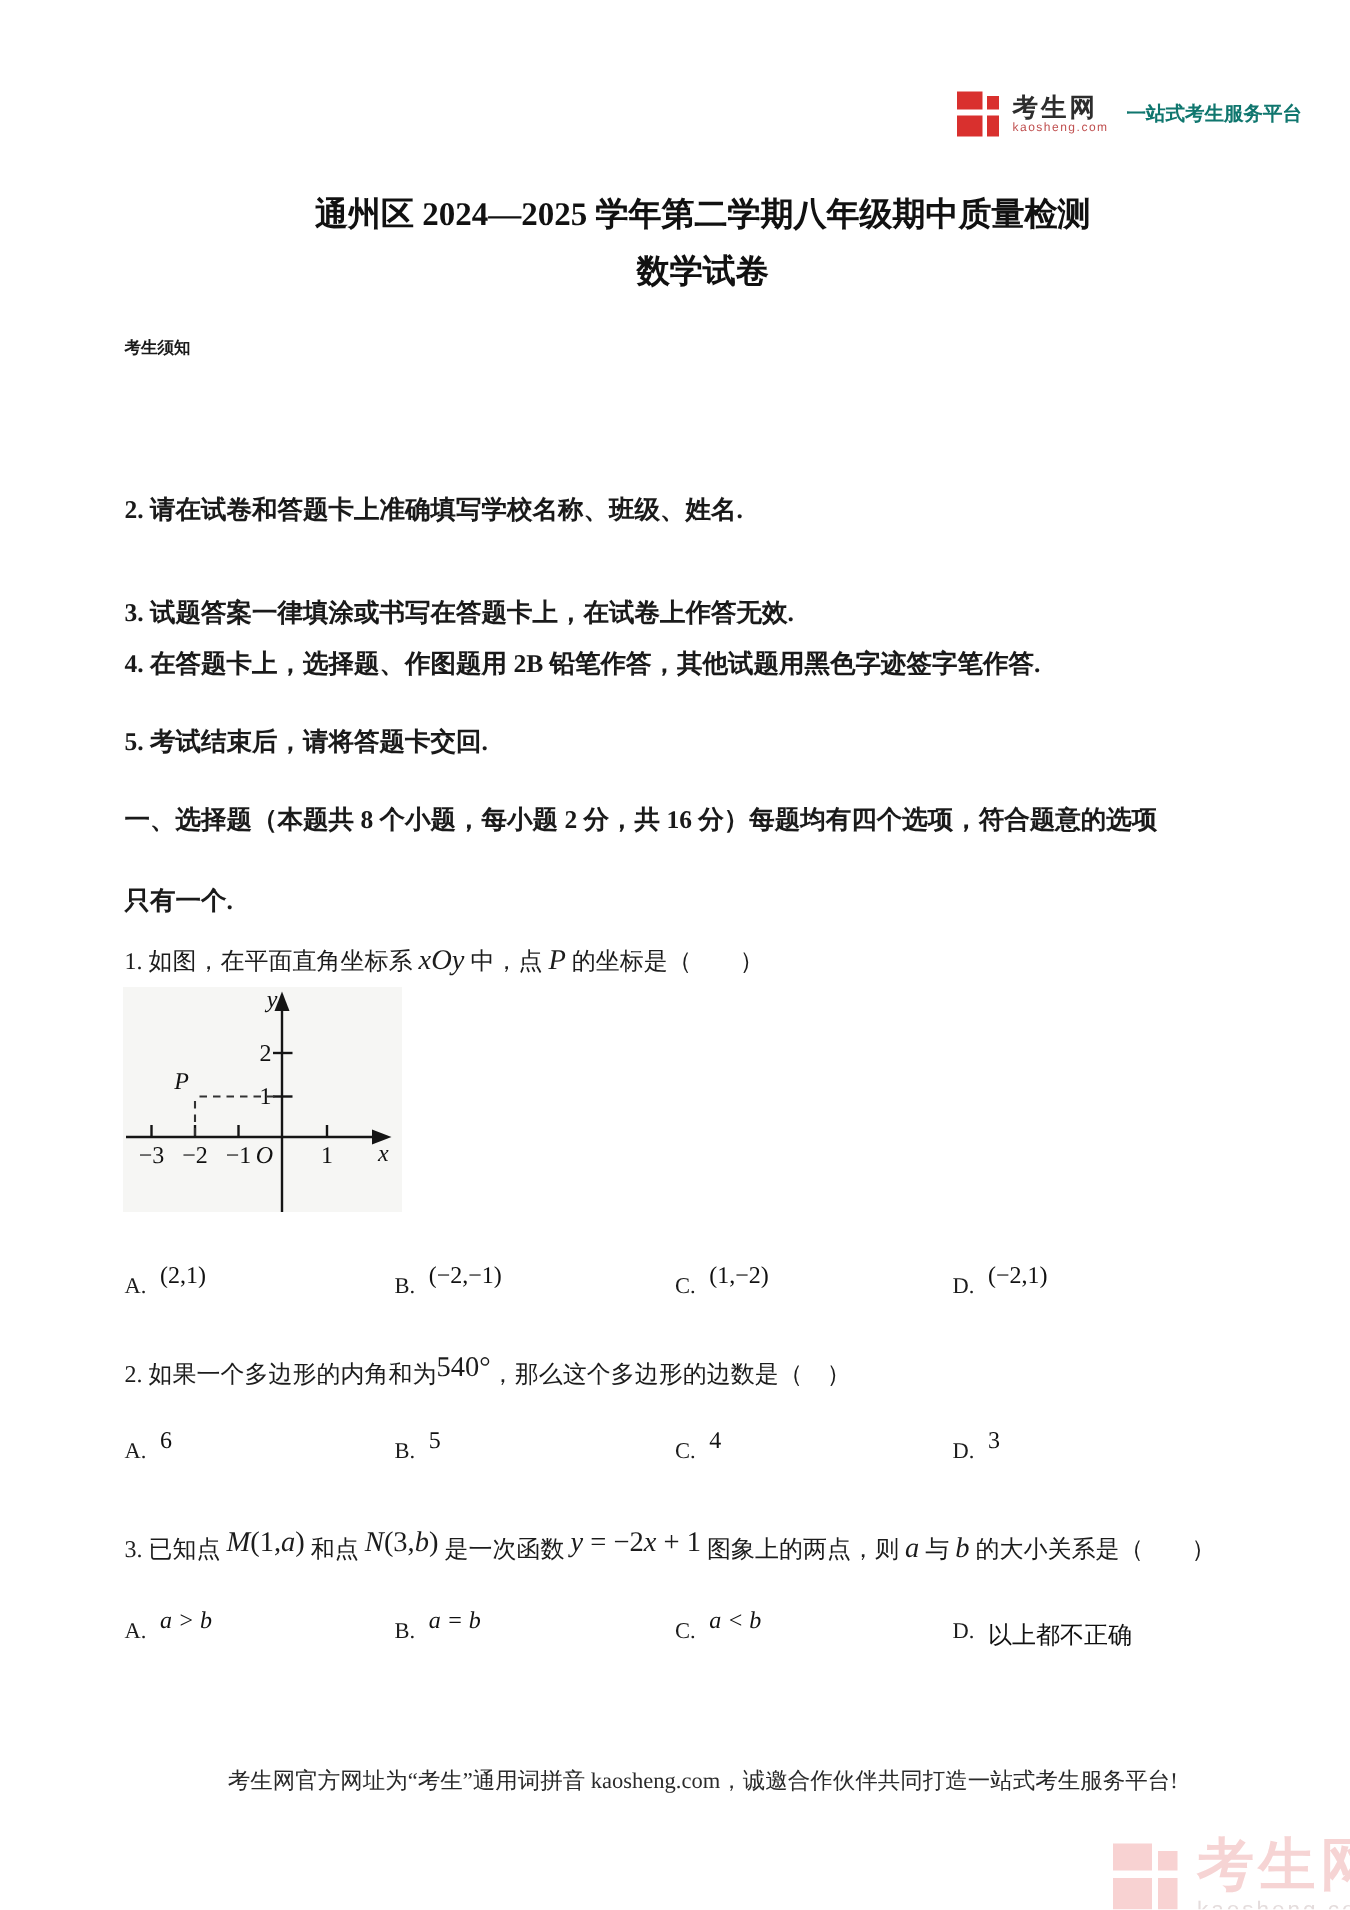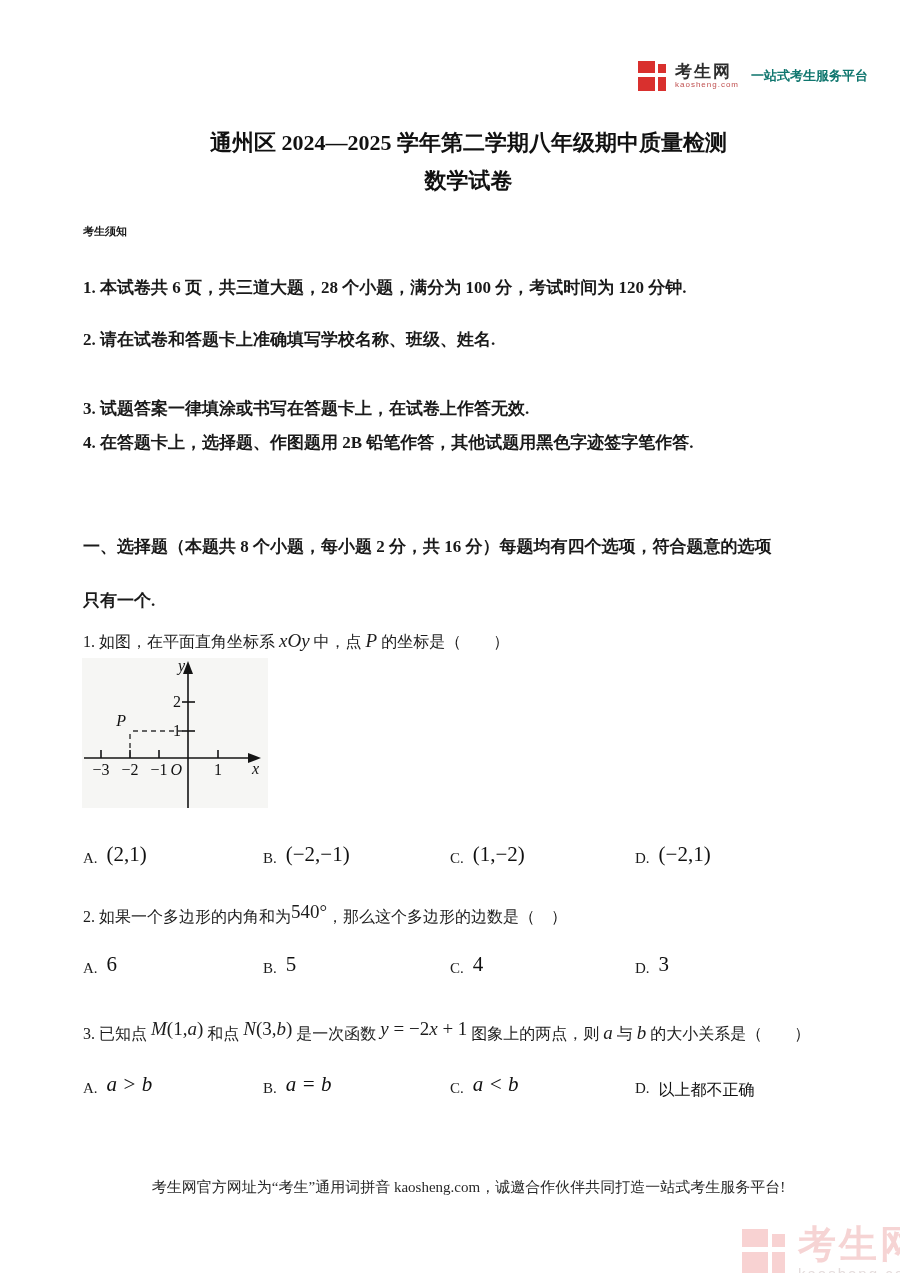--- a/index.html
+++ b/index.html
@@ -37,21 +37,21 @@
   .q-text .m{font-size:19px;}
   .q-text .it{font-style:italic;}
   .q-text .lift{position:relative;top:-4px;}
   
   .figure{position:absolute;left:82px;top:658px;width:186px;height:150px;background:#f6f6f4;}
   
   .opt{position:absolute;display:flex;align-items:flex-start;gap:9px;}
   .r1{top:846px;} .r2{top:956px;} .r3{top:1076px;}
   .c1{left:83px;} .c2{left:263px;} .c3{left:450px;} .c4{left:635px;}
   .opt-label{font-size:15px;color:#1c1c1c;padding-top:4px;}
-  .opt-val{display:inline-block;font-size:21px;color:#111;}
+  .opt-val{display:inline-block;font-size:16px;color:#111;}
   .opt-val[data-kind="math"]{position:relative;top:-4px;}
   .opt-val[data-kind="math-italic"]{position:relative;top:-4px;font-style:italic;}
   .opt-val[data-kind="text"]{font-size:16px;padding-top:4px;}
   
   .footer{position:absolute;top:1178px;left:0;width:100%;text-align:center;font-size:15px;color:#2a2a2a;}
   
   .watermark{position:absolute;right:16px;bottom:-8px;display:flex;align-items:center;gap:10px;}
   .wmark{position:relative;width:46px;height:48px;}
   .wmark i{position:absolute;background:#f8d2d2;}
   .wmark .b1{left:0;top:0;width:26px;height:18px;}
@@ -79,24 +79,24 @@
       <span class="brand-name">考生网</span>
       <span class="brand-domain">kaosheng.com</span>
     </span>
     <span class="brand-tagline">一站式考生服务平台</span>
   </div>
 
   <div class="title-1">通州区 2024—2025 学年第二学期八年级期中质量检测</div>
   <div class="title-2">数学试卷</div>
 
   <div class="notice-heading">考生须知</div>
-  <div class="notice-item n1">1. 本试卷共 6 页，共三道大题，28 个小题，满分为 100 分，考试时间为 120 分钟.</div>
   <div class="notice-item n2">2. 请在试卷和答题卡上准确填写学校名称、班级、姓名.</div>
   <div class="notice-item n3">3. 试题答案一律填涂或书写在答题卡上，在试卷上作答无效.</div>
   <div class="notice-item n4">4. 在答题卡上，选择题、作图题用 2B 铅笔作答，其他试题用黑色字迹签字笔作答.</div>
+  <div class="notice-item n5">5. 考试结束后，请将答题卡交回.</div>
 
   <div class="section-line s1">一、选择题（本题共 8 个小题，每小题 2 分，共 16 分）每题均有四个选项，符合题意的选项</div>
   <div class="section-line s2">只有一个.</div>
 
   <div class="q-text q1"><span>1. 如图，在平面直角坐标系 </span><span class="m it">xOy</span><span> 中，点 </span><span class="m it">P</span><span> 的坐标是（　　）</span></div>
 
   <div class="figure">
     <svg width="186" height="150" viewBox="0 0 186 150">
       <g stroke="#151515" stroke-width="1.6">
         <line x1="106" y1="14" x2="106" y2="150"></line>

